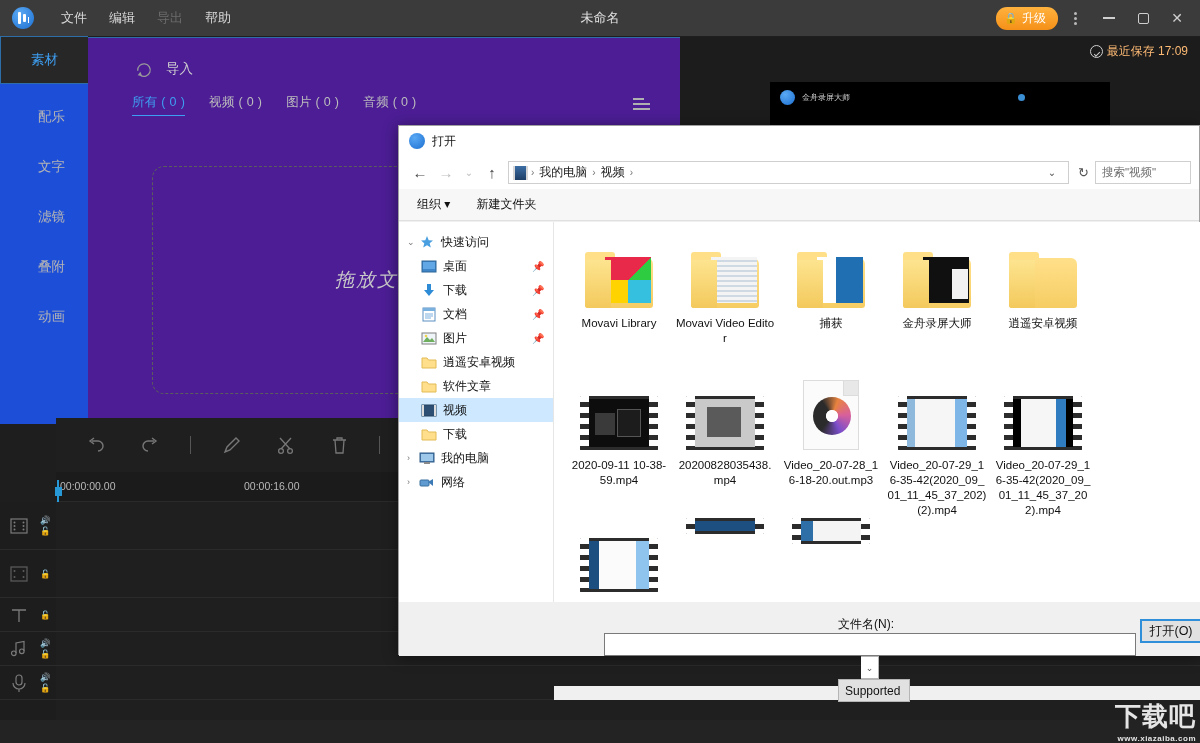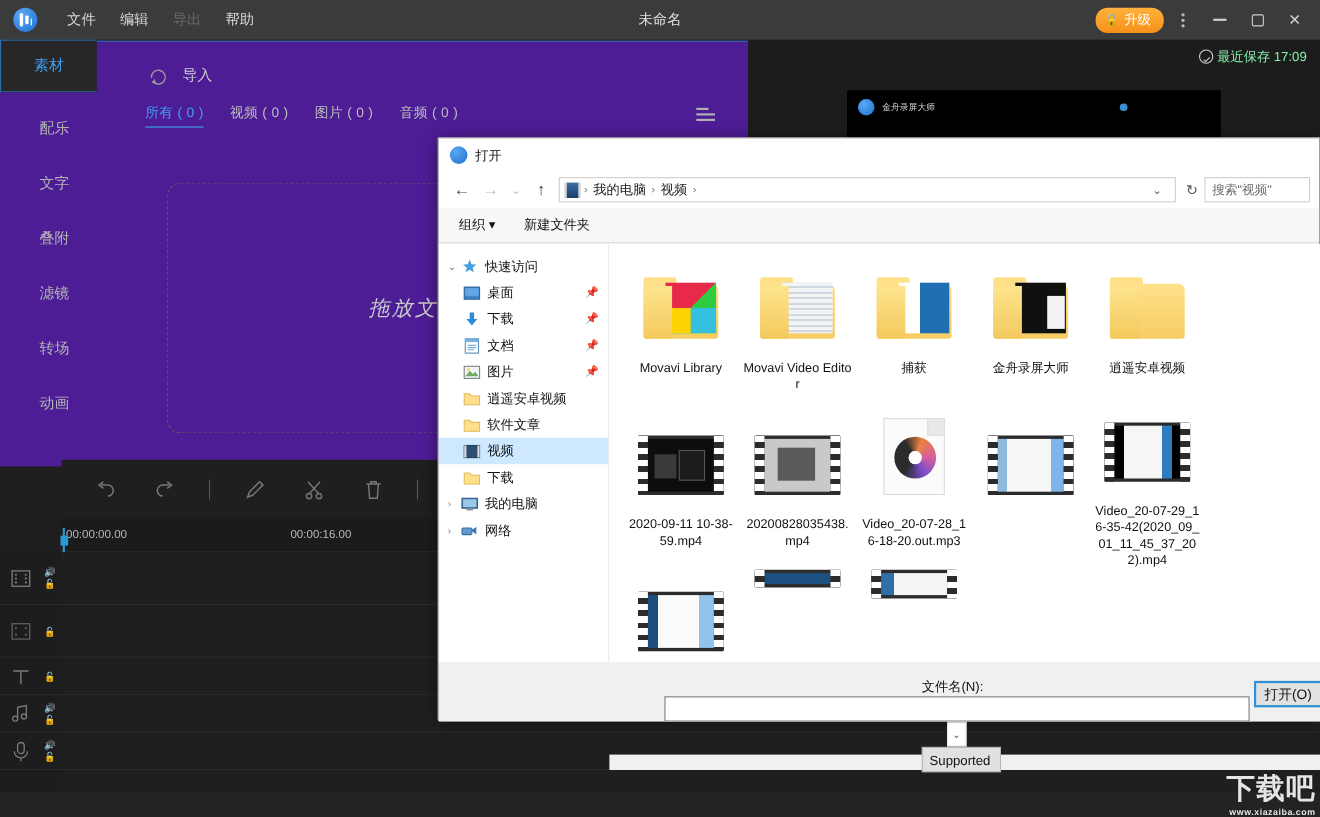--- a/index.html
+++ b/index.html
@@ -57,21 +57,21 @@
     color:#b4b4b4; font-size:13.5px; cursor:pointer;
   }
   .rail-top {
     position:absolute; left:0; top:36px; width:88px; height:48px;
     background:#272727; border:1px solid #2e6ea8; border-right:none;
     display:flex; align-items:center; justify-content:center;
     color:#3e9ff2; font-size:13.5px; cursor:pointer;
   }
   .rail-body {
     position:absolute; left:0; top:84px; width:104px; height:340px;
-    border-right:5px solid #ec4899; background:#4c1d95;
+    border-right:1px solid #ec4899; background:#1d4ed8;
     padding-top:8px;
   }
 
   
   .media-panel {
     position:absolute; left:88px; top:37px; width:592px; height:390px;
     background:#4c1d95; border-top:1px solid #2e6ea8;
   }
   .import-row { display:flex; align-items:center; padding:22px 0 0 46px; }
   .import-icon {
@@ -95,21 +95,21 @@
   .dropzone span {
     color:#c9c9c9; font-size:19px; font-style:italic; letter-spacing:2px;
   }
 
   
   .preview {
     position:absolute; left:680px; top:37px; width:520px; height:390px;
     background:#1c1c1c;
   }
   .save-status {
-    position:absolute; right:12px; top:6px; color:#86efac; font-size:12px;
+    position:absolute; right:12px; top:6px; color:#fdba74; font-size:12px;
     display:flex; align-items:center; gap:4px;
   }
   .check-circle{
     width:13px;height:13px;border:1.2px solid #d0d0d0;border-radius:50%;
     position:relative; display:inline-block;
   }
   .check-circle::after{
     content:""; position:absolute; left:3px; top:5.5px; width:5px;height:2px;
     border-left:1.4px solid #d0d0d0;border-bottom:1.4px solid #d0d0d0;
     transform:rotate(-45deg);
@@ -248,21 +248,21 @@
     flex:1; background:#fff; padding:12px 0 0 12px; overflow:hidden;
     display:flex; flex-wrap:wrap; align-content:flex-start;
   }
   .file-cell{
     width:106px; height:142px; display:flex; flex-direction:column; align-items:center;
     cursor:pointer;
   }
   .file-ico{ height:74px; display:flex; align-items:flex-end; justify-content:center;}
   .file-name{
     font-size:11.5px; color:#111; text-align:center; line-height:15px;
-    width:100px; word-break:break-all; margin-top:20px;
+    width:100px; word-break:break-all; margin-top:8px;
   }
   
   .folder{ width:68px; height:56px; position:relative;}
   .folder .back{
     position:absolute; left:0; bottom:0; width:68px; height:50px;
     background:linear-gradient(180deg,#ffe08a,#f6cd63); border-radius:2px 6px 3px 3px;
   }
   .folder .tab{
     position:absolute; left:0; top:0; width:30px;height:8px;
     background:#ffdf87; border-radius:3px 3px 0 0;
@@ -369,27 +369,24 @@
   <span>素材</span>
 </div>
 <div class="rail-body">
   <div class="rail-item">
       <span>配乐</span>
     </div>
   <div class="rail-item">
       <span>文字</span>
     </div>
   <div class="rail-item">
+      <span>滤镜</span>
+    </div>
+  <div class="rail-item">
       <span>叠附</span>
-    </div>
-  <div class="rail-item">
-      <span>滤镜</span>
-    </div>
-  <div class="rail-item">
-      <span>转场</span>
     </div>
   <div class="rail-item">
       <span>动画</span>
     </div>
 </div>
 
 <div class="media-panel">
   <div class="import-row">
     <svg class="import-icon" viewBox="0 0 22 20">
       <path d="M4 12a7 7 0 1 1 3 5" fill="none" stroke="#9a9a9a" stroke-width="1.4"></path>
@@ -465,21 +462,21 @@
   <div class="tl-ico">
     <svg width="19" height="19" viewBox="0 0 19 19">
         <rect x="3" y="3" width="13" height="13" fill="none" stroke="#777" stroke-width="1.2" stroke-dasharray="4 3"></rect>
         <path d="M9.5 6v7M6 9.5h7" stroke="#777" stroke-width="1.2"></path>
       </svg>
   </div>
 </div>
 
 <div class="ruler">
   <div class="tick" style="left:4px">00:00:00.00</div>
-  <div class="tick" style="left:208px">00:00:16.00</div>
+  <div class="tick" style="left:188px">00:00:16.00</div>
 </div>
 <div class="playhead"></div>
 <div class="playhead-knob"></div>
 
 <div class="track-head-col">
   <div class="th track-h40">
     <svg class="tico" width="22" height="20" viewBox="0 0 22 20">
         <rect x="3" y="3" width="16" height="14" fill="none" stroke="#7b7b7b" stroke-width="1.2"></rect>
         <circle cx="6.5" cy="6.5" r="1" fill="#7b7b7b"></circle>
         <circle cx="6.5" cy="10" r="1" fill="#7b7b7b"></circle>
@@ -793,20 +790,21 @@
       </div>
 
       <div class="file-cell">
         <div class="file-ico">
           <div class="film">
             <div class="inner" style="background:linear-gradient(90deg,#8fb8dd 0 14%,#f6f6f6 14% 80%,#7fb6e8 80% 100%);"></div>
             <div class="perf l"></div>
               <div class="perf r"></div>
           </div>
         </div>
+        <div class="file-name">Video_20-07-29_16-35-42(2020_09_01_11_45_37_202) (2).mp4</div>
       </div>
 
       <div class="file-cell">
         <div class="file-ico">
           <div class="film">
             <div class="inner" style="background:linear-gradient(90deg,#000 0 14%,#f6f6f6 14% 72%,#2f7cc0 72% 88%,#000 88% 100%);"></div>
             <div class="perf l"></div>
               <div class="perf r"></div>
           </div>
         </div>

